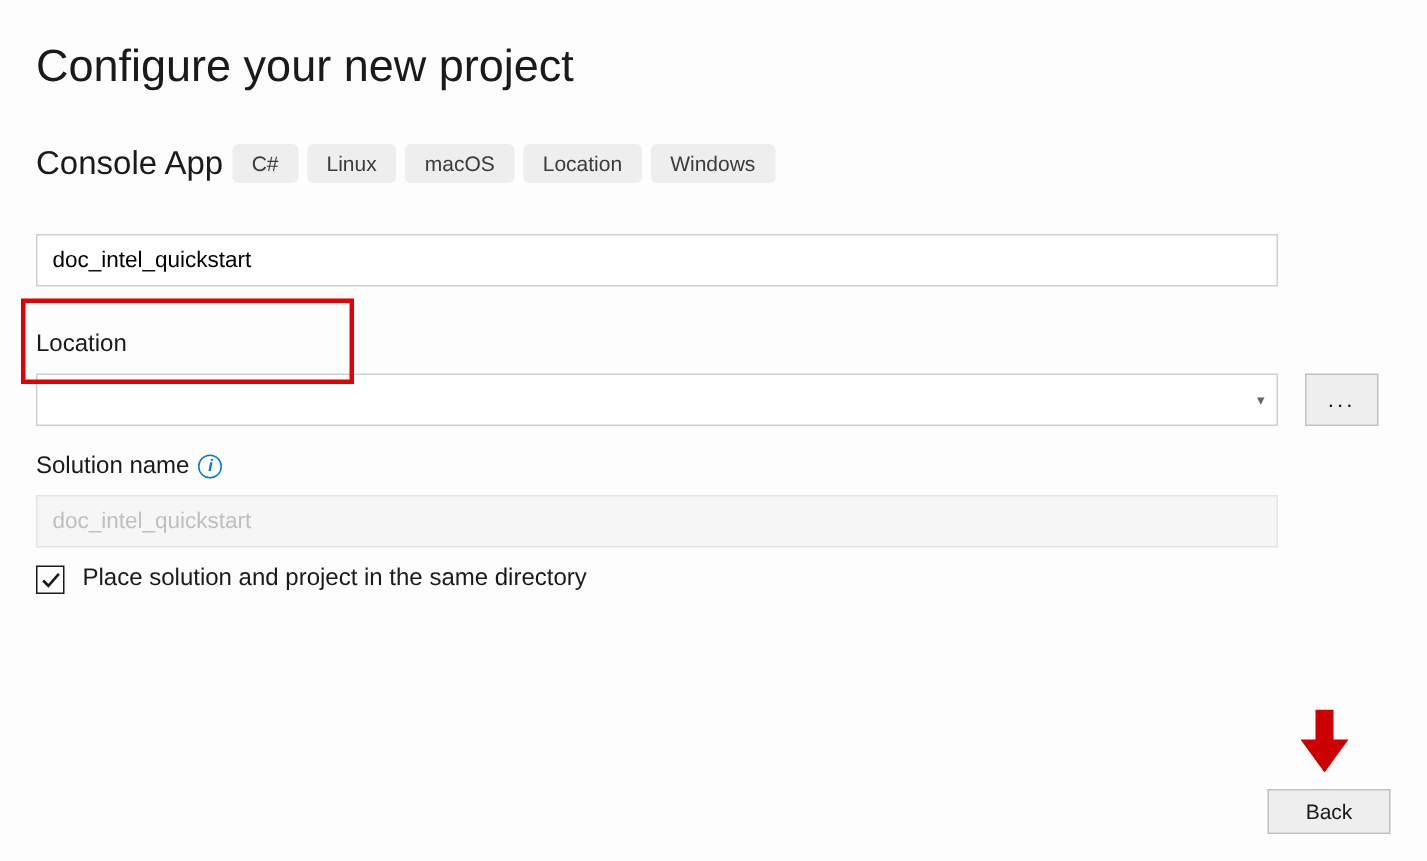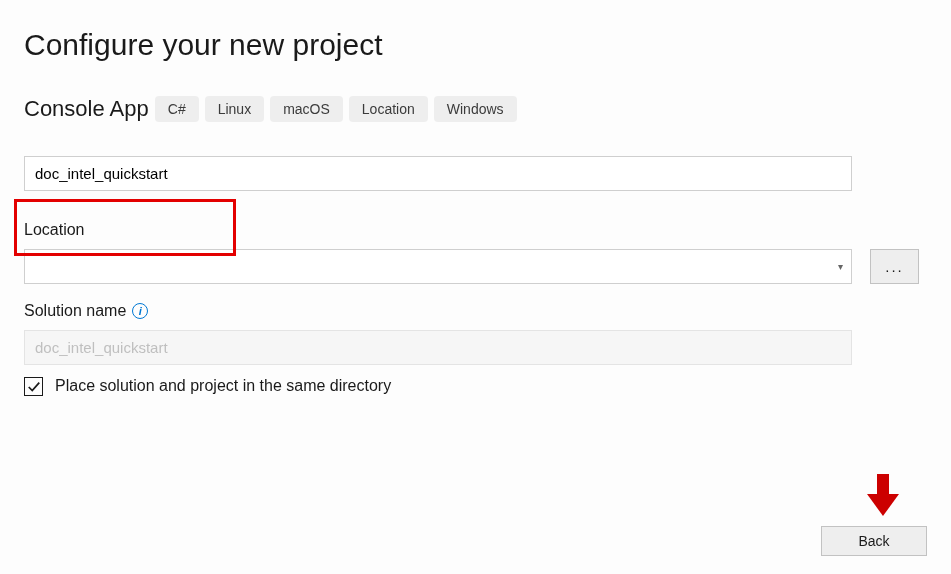--- a/index.html
+++ b/index.html
@@ -134,21 +134,21 @@
     }
     .checkbox svg { width: 14px; height: 14px; }
     .footer {
       position: absolute;
       bottom: 18px;
       right: 24px;
       display: flex;
       gap: 10px;
     }
     .footer-btn {
-      width: 106px;
+      width: 82px;
       height: 30px;
       border: 1px solid #c2c2c2;
       background: #eeeeee;
       font-size: 14px;
       font-family: inherit;
       color: #1a1a1a;
       cursor: pointer;
       margin-left: 15px;
     }
     .arrow-annotation {

